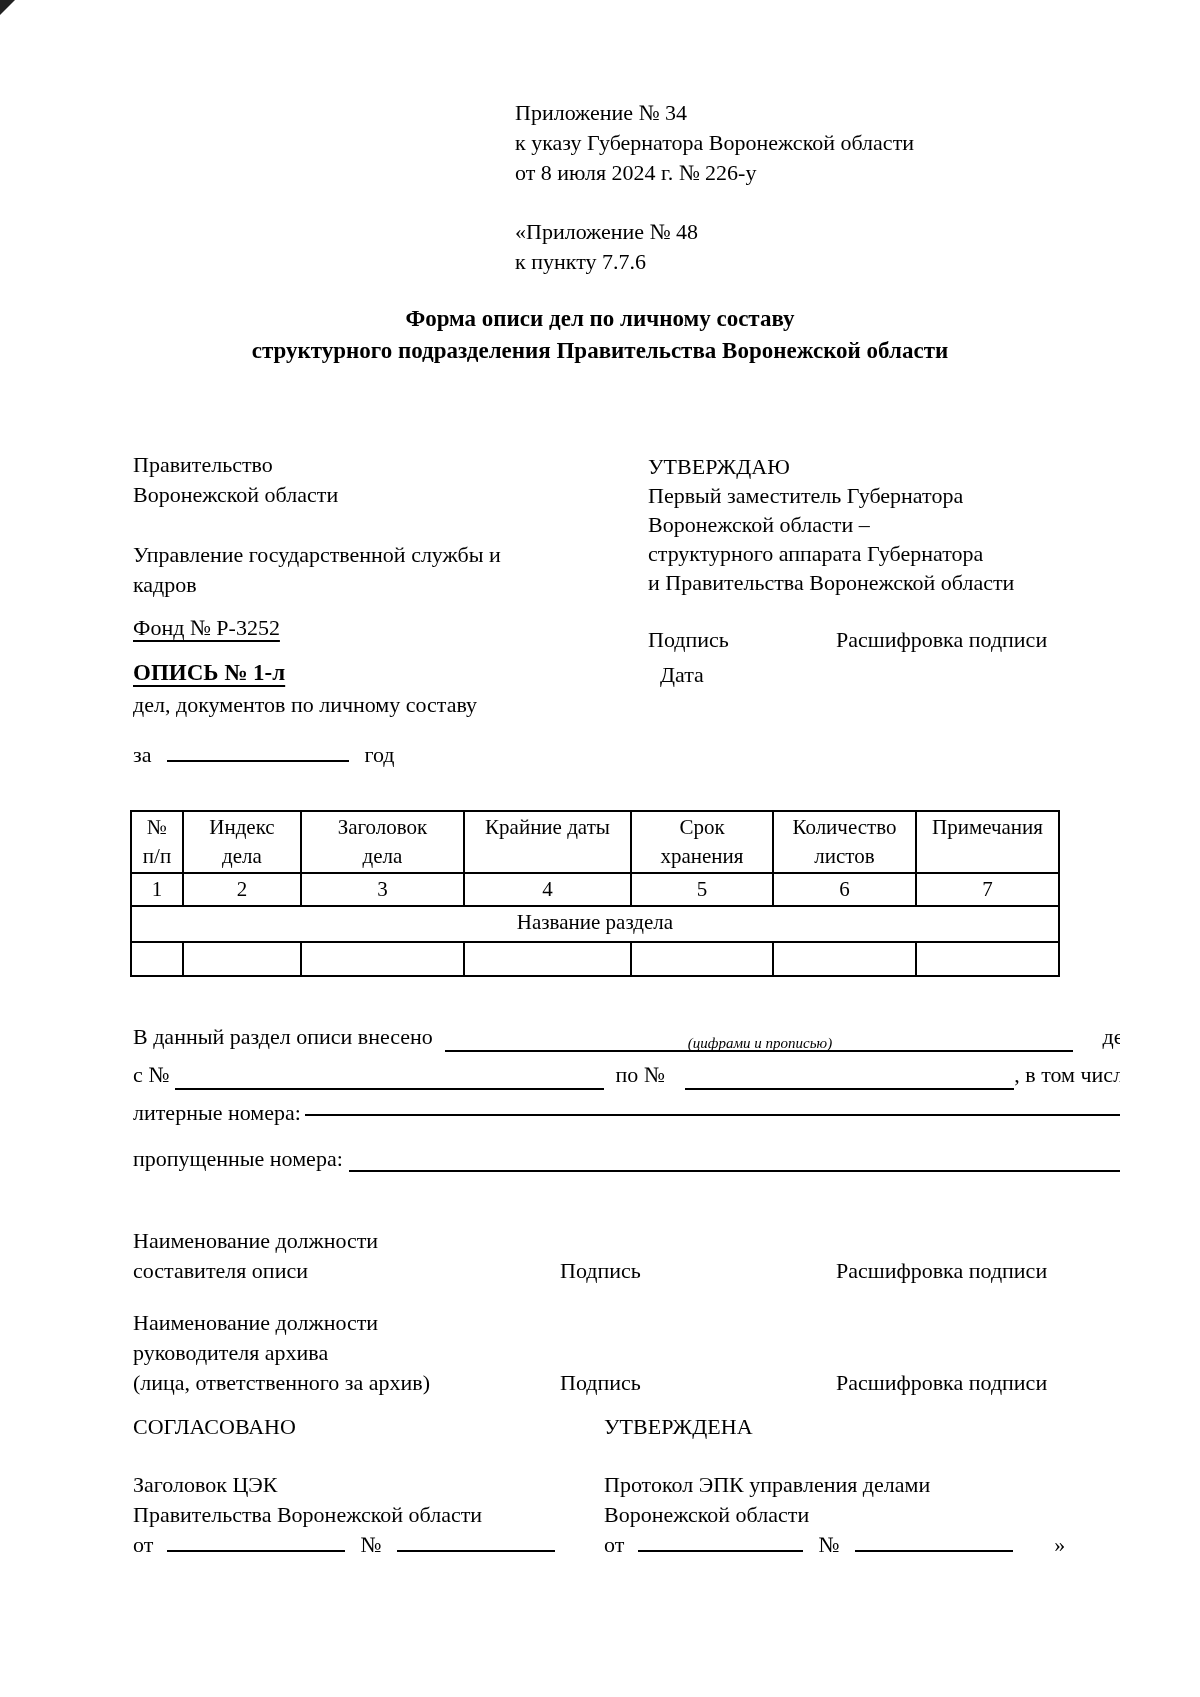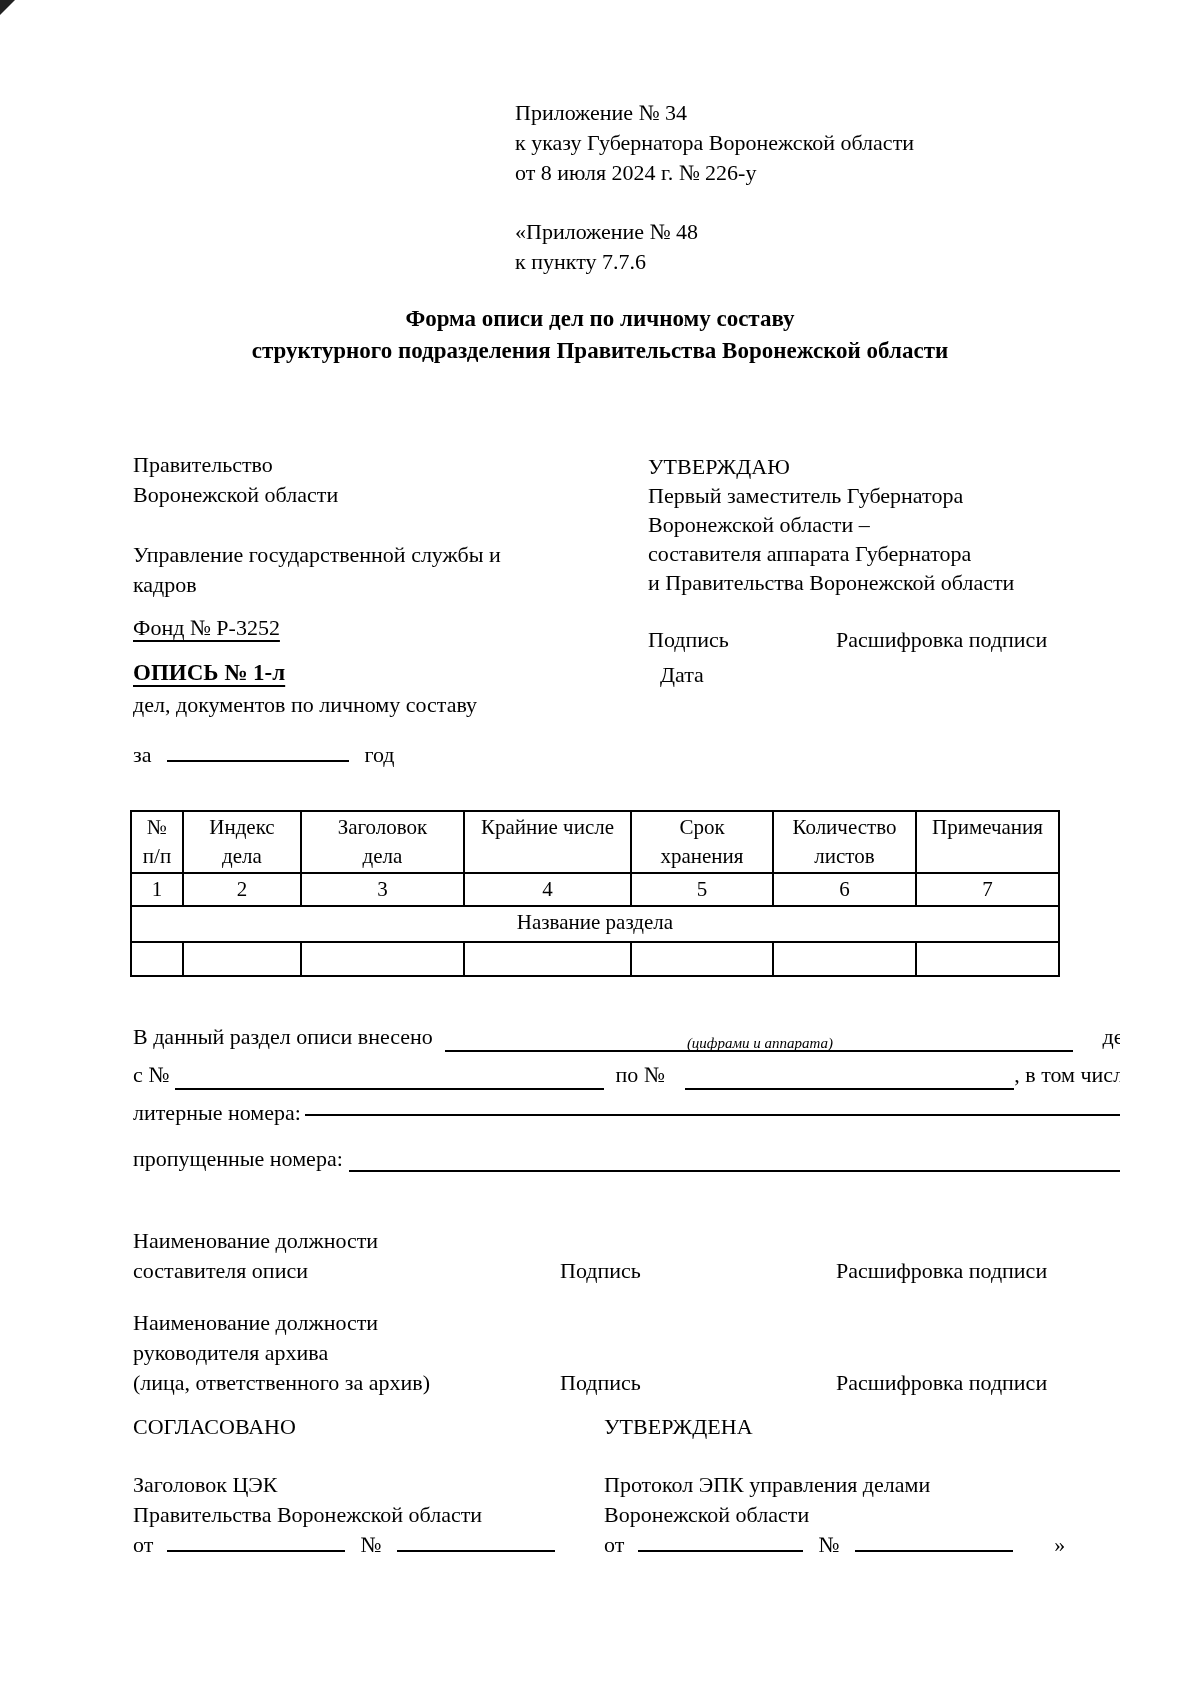--- a/index.html
+++ b/index.html
@@ -121,21 +121,21 @@
   <div class="year-line">
     <span>за</span>
     <span class="iblank" style="width:182px; margin:0 10px;"></span>
     <span>год</span>
   </div>
 
   <div class="approval-block">
     <div>УТВЕРЖДАЮ</div>
     <div>Первый заместитель Губернатора</div>
     <div>Воронежской области –</div>
-    <div>составителя аппарата Губернатора</div>
+    <div>структурного аппарата Губернатора</div>
     <div>и Правительства Воронежской области</div>
   </div>
   <div class="approval-sig">
     <span class="sig-label">Подпись</span>
     <span class="trans-label">Расшифровка подписи</span>
   </div>
   <div class="approval-date">Дата</div>
 
   <table class="files-table">
     <colgroup>
@@ -148,21 +148,21 @@
         <col style="width:143px">
     </colgroup>
     <tbody>
         <tr class="head-row">
       <th>№
 п/п</th>
       <th>Индекс
 дела</th>
       <th>Заголовок
 дела</th>
-      <th>Крайние числе</th>
+      <th>Крайние даты</th>
       <th>Срок
 хранения</th>
       <th>Количество
 листов</th>
       <th>Примечания</th>
     </tr>
     <tr class="num-row">
       <td>1</td>
       <td>2</td>
       <td>3</td>
@@ -184,21 +184,21 @@
       <td></td>
     </tr>
   </tbody>
     </table>
 
   <div class="flex-line entered-line">
     <span class="txt">В данный раздел описи внесено</span>
     <span class="rule"></span>
     <span class="txt">дел,</span>
   </div>
-  <div class="numbers-hint">(цифрами и аппарата)</div>
+  <div class="numbers-hint">(цифрами и прописью)</div>
 
   <div class="flex-line range-line">
     <span class="txt">с №</span>
     <span class="rule rule-a"></span>
     <span class="txt">по №</span>
     <span class="rule rule-b"></span>
     <span class="txt">, в том числе:</span>
   </div>
 
   <div class="flex-line letter-line">

